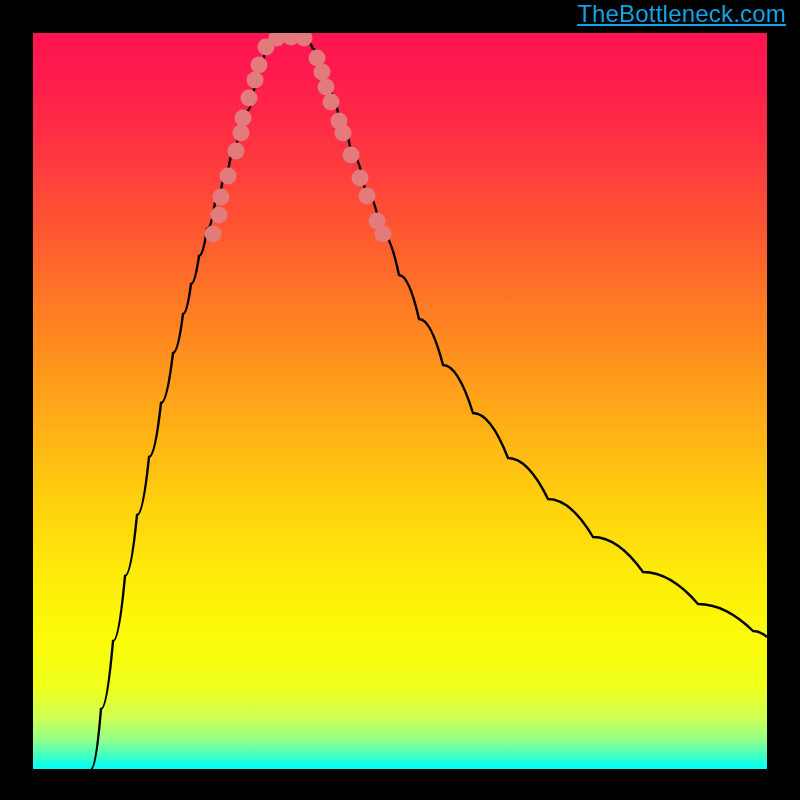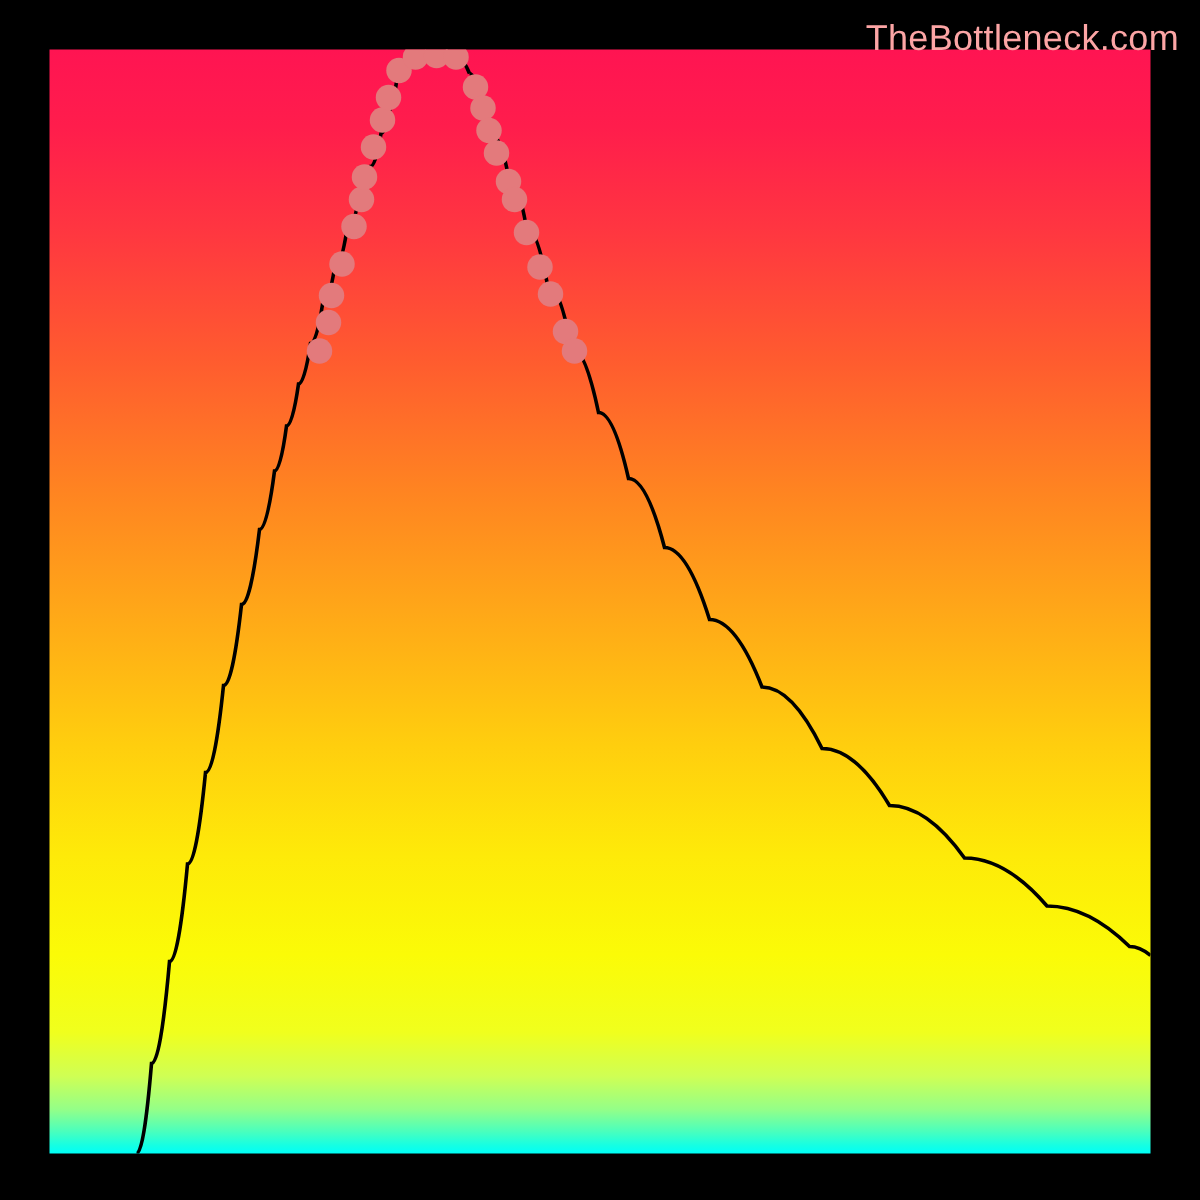--- a/index.html
+++ b/index.html
@@ -45,26 +45,27 @@
   }
   svg.curve {
     position: absolute;
     left: 33px;
     top: 33px;
     width: 734px;
     height: 736px;
   }
   .watermark {
     position: absolute;
-    top: 12px;
+    top: 0;
     right: 14px;
-    color: #fca5a5;
+    color: #0ea5e9;
     font-size: 24px;
     letter-spacing: 0.2px;
     font-weight: 400;
+    text-decoration: underline;
   }
 </style>
 </head>
 <body>
 
 <div class="frame">
   <div class="plot"></div>
 
   <svg class="curve" viewBox="0 0 734 736">
     <g>

